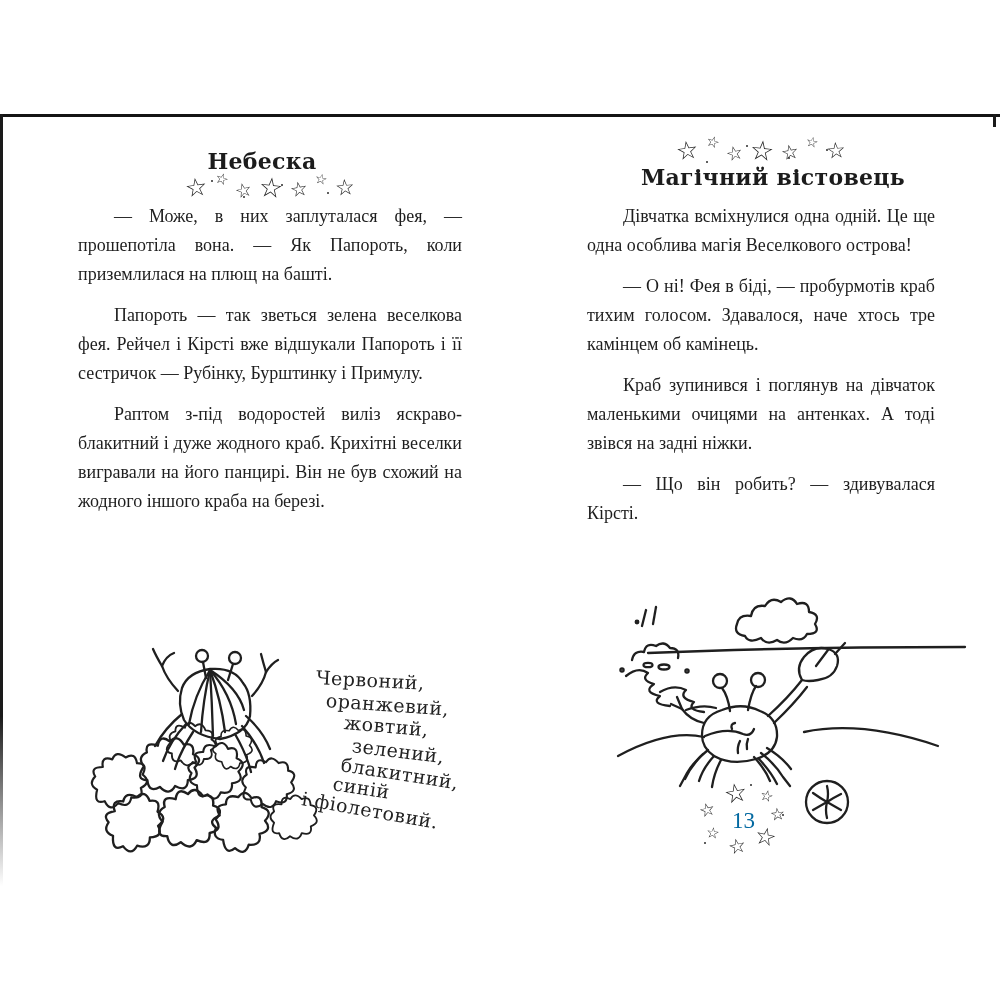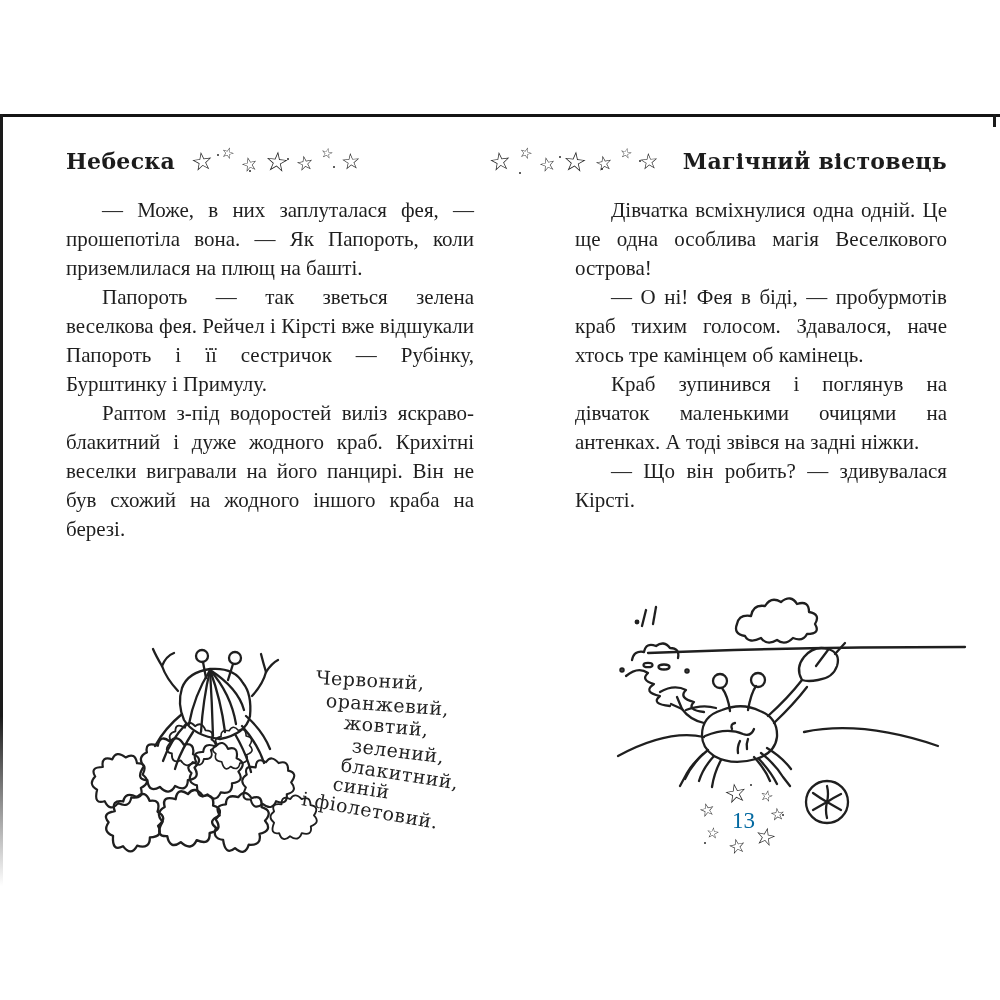--- a/index.html
+++ b/index.html
@@ -11,21 +11,21 @@
   .top-edge { position:absolute; left:0; top:114px; width:1000px; height:3px; background:#141414; }
   .left-edge { position:absolute; left:0; top:114px; width:3px; height:772px;
                background:linear-gradient(#1a1a1a 78%, rgba(26,26,26,0)); }
   .right-tick { position:absolute; left:993px; top:114px; width:3px; height:13px; background:#1a1a1a; }
 
   
   .page { position:absolute; top:148px; }
   .page.left  { left:66px;  width:408px; }
   .page.right { left:575px; width:372px; }
 
-  .page-header { display:flex; align-items:flex-start; height:42px; position:relative; }
+  .page-header { display:flex; align-items:center; height:42px; position:relative;flex-direction:column; }
   .running-title {
     font-family:"DejaVu Serif", serif; font-weight:bold; font-size:22px;
     letter-spacing:0.3px; white-space:nowrap;
   }
   .left-h .running-title  { margin-right:16px; }
   .right-h { justify-content:flex-end; }
   .right-h .running-title { margin-left:24px; }
 
   .stars { position:relative; display:inline-flex; align-items:center; gap:7px; }
   .st { font-family:"DejaVu Sans", sans-serif; line-height:1; display:inline-block; color:#1b1b1b; }
@@ -34,21 +34,21 @@
   .z3 { font-size:19px; transform:translateY(3px) rotate(-14deg); }
   .z4 { font-size:27px; transform:rotate(6deg); }
   .z5 { font-size:20px; transform:translateY(1px) rotate(-10deg); }
   .z6 { font-size:14px; transform:translateY(-9px) rotate(12deg); }
   .z7 { font-size:22px; transform:rotate(-5deg); }
 
   .dot { position:absolute; width:2px; height:2px; background:#2b2b2b; border-radius:50%; }
 
   .body-text { margin-top:6px; }
   .body-text p {
-    margin:0; font-size:21px; line-height:29px; text-align:justify;
+    margin:12px; font-size:18px; line-height:29px; text-align:justify;
     text-indent:36px; color:#1e1e1e;
   }
 
   
   .hand {
     position:absolute; font-family:"DejaVu Serif", serif; font-size:19px;
     color:#232323; white-space:nowrap; transform-origin:left center; letter-spacing:0.5px;
   }
   .h1 { left:316px; top:666px; transform:rotate(3deg); }
   .h2 { left:326px; top:689px; transform:rotate(4deg); }

